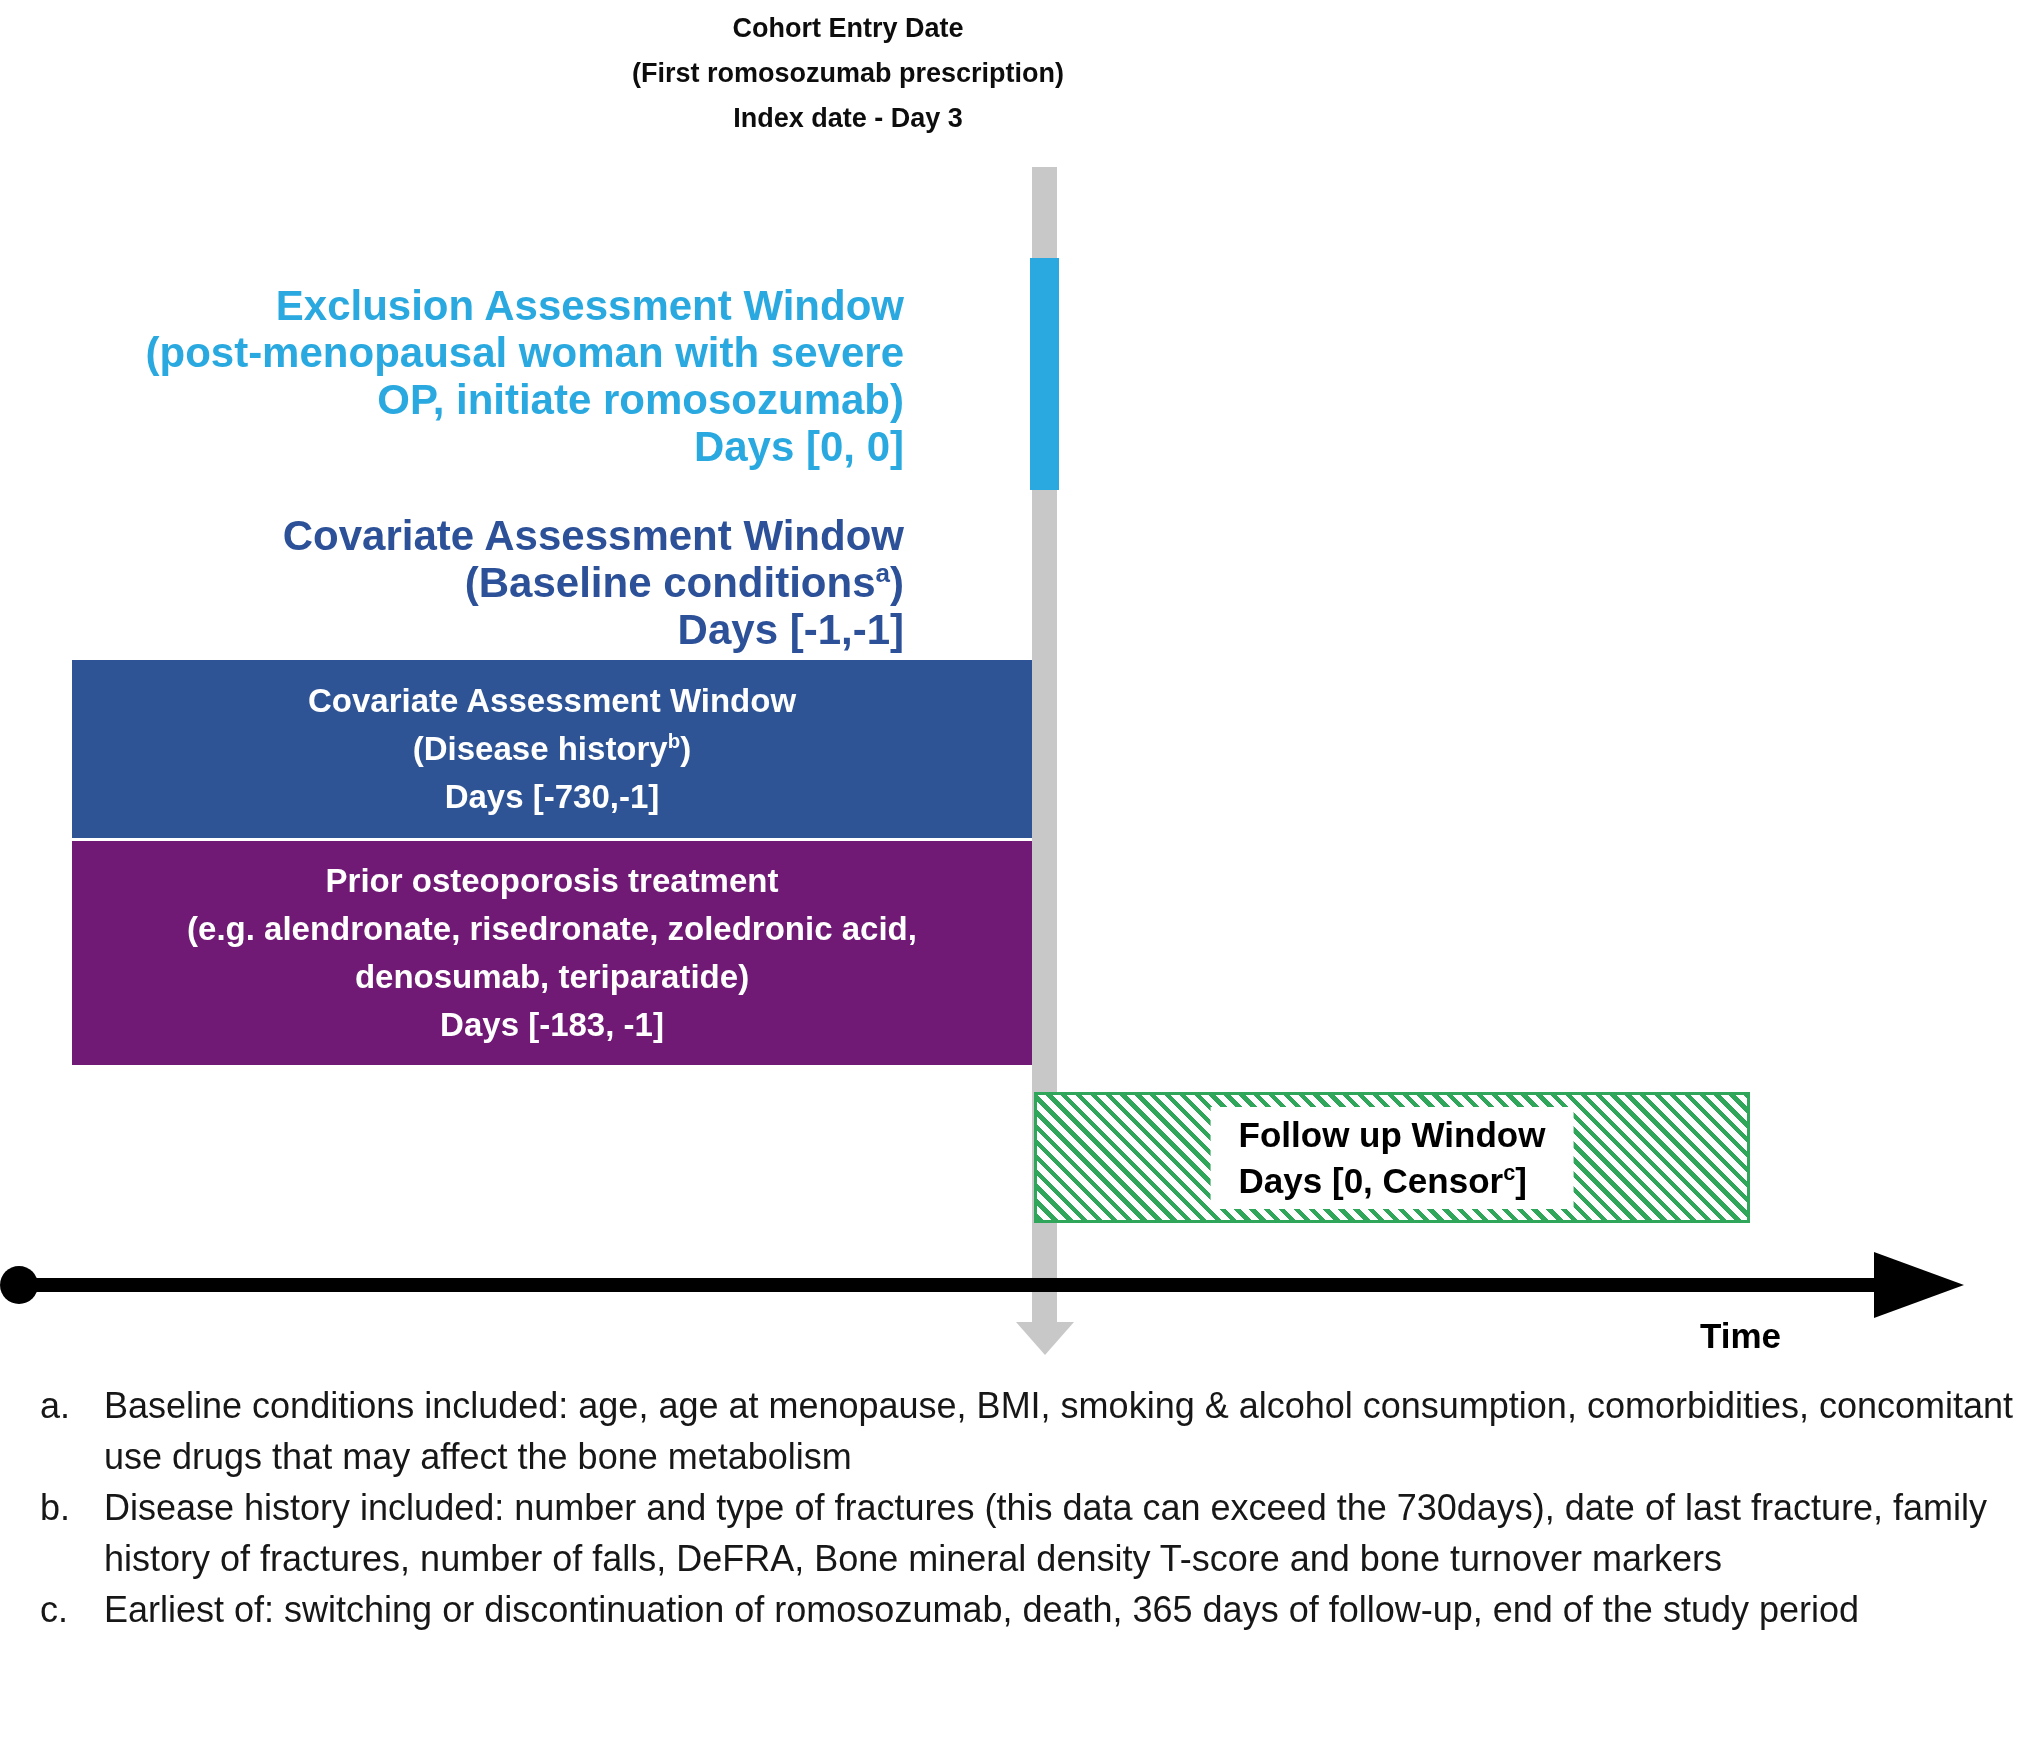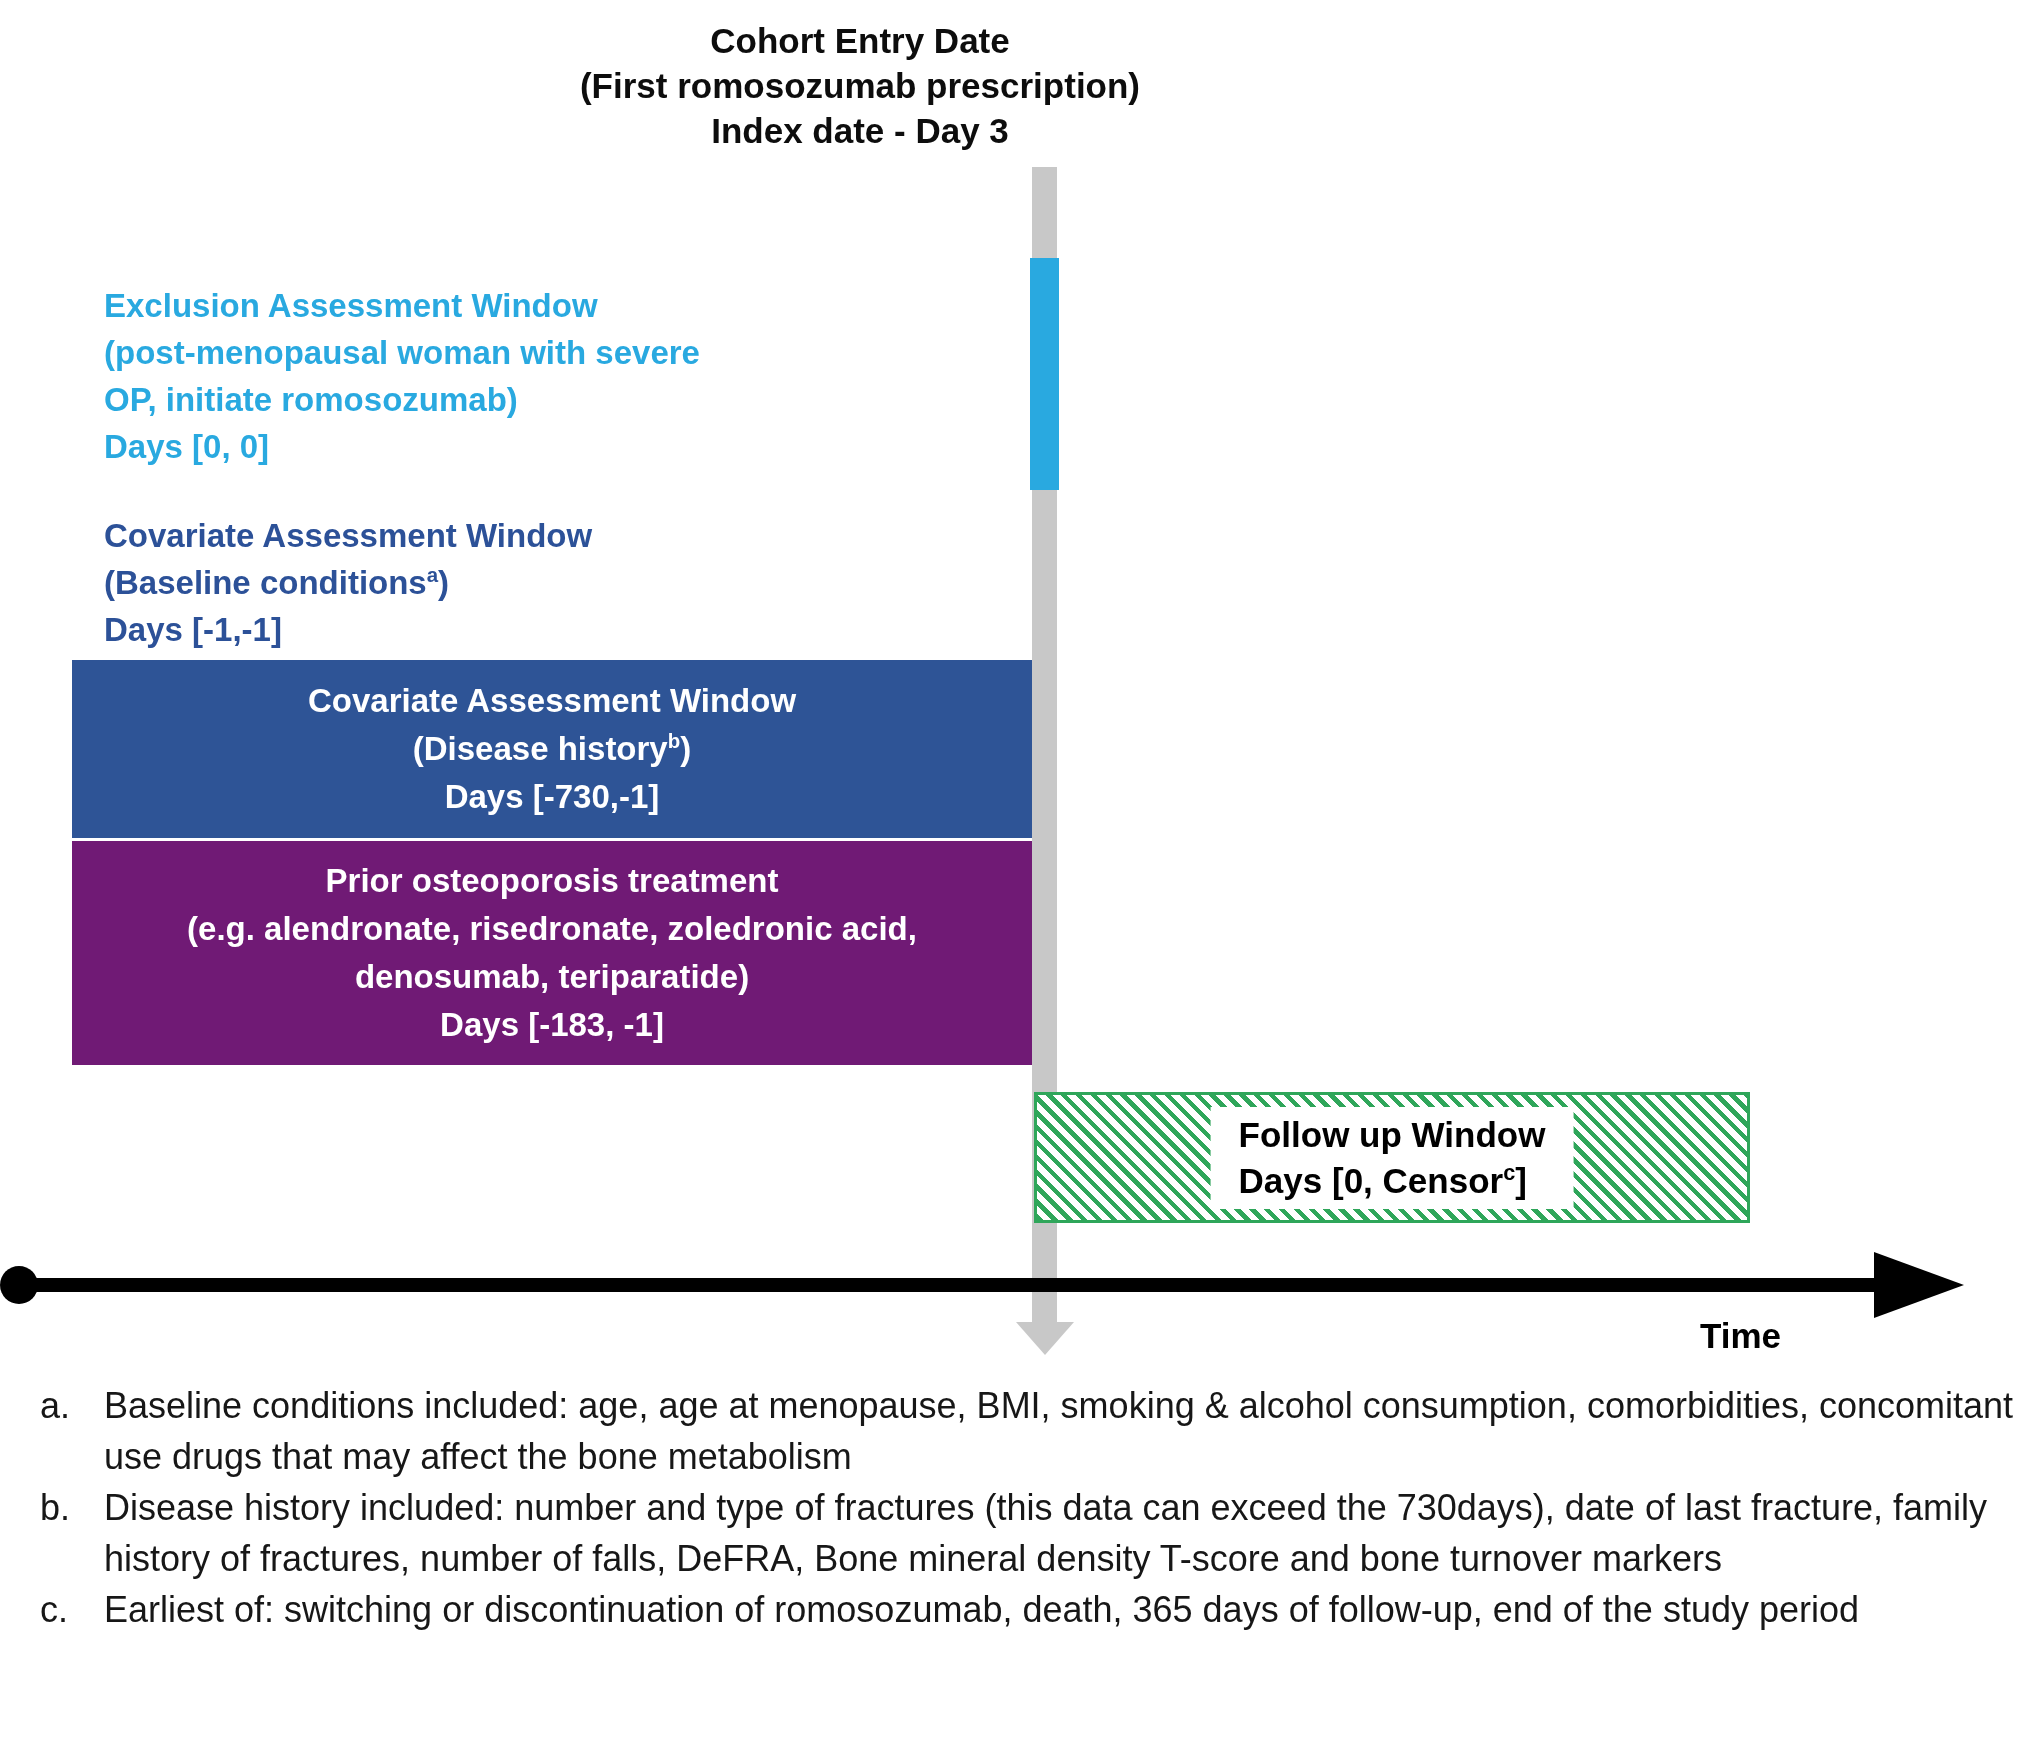--- a/index.html
+++ b/index.html
@@ -1,26 +1,26 @@
 <!DOCTYPE html>
 <html><head>
 <meta charset="utf-8">
 <style>
   html,body { margin:0; padding:0; background:#ffffff; }
   .canvas {
     position:relative; width:2034px; height:1739px; background:#ffffff;
     font-family:"Liberation Sans", sans-serif; overflow:hidden;
   }
   .title {
-    position:absolute; left:360px; top:6px; width:1000px;
-    text-align:center; font-weight:bold; font-size:35px; line-height:45px; color:#0d0d0d;margin-top:12px;
+    position:absolute; left:348px; top:6px; width:1000px;
+    text-align:center; font-weight:bold; font-size:27px; line-height:45px; color:#0d0d0d;
   }
   .block {
-    position:absolute; left:104px; width:800px; text-align:left;
-    font-weight:bold; font-size:33px; line-height:47px;
+    position:absolute; left:104px; width:800px; text-align:right;
+    font-weight:bold; font-size:42px; line-height:47px;
   }
   .exclusion { top:282px; color:#29a9e0; }
   .baseline  { top:512px; color:#2c5198; }
 
   .vshaft { position:absolute; left:1032px; top:167px; width:25px; height:1156px; background:#c8c8c8; }
   .vhead  { position:absolute; left:1016px; top:1322px; width:0; height:0;
             border-left:29px solid transparent; border-right:29px solid transparent;
             border-top:33px solid #c8c8c8; }
   .cyanbar { position:absolute; left:1030px; top:258px; width:29px; height:232px; background:#29a9e0; }
 

